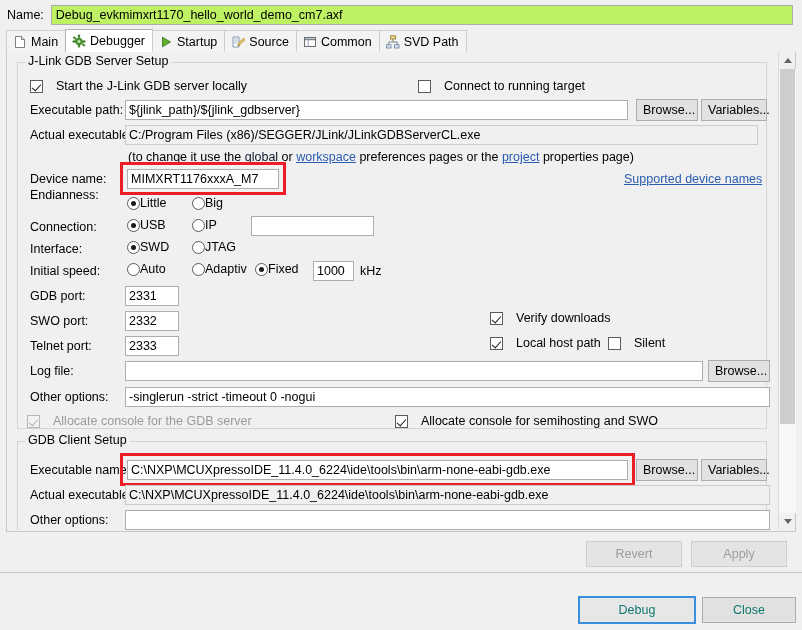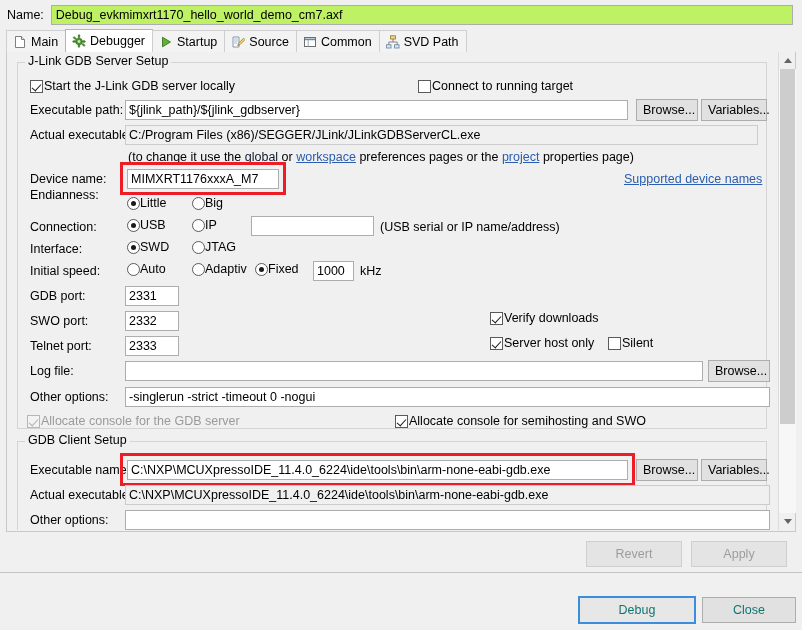--- a/index.html
+++ b/index.html
@@ -83,21 +83,21 @@
     font-family: "Liberation Sans", sans-serif; font-size: 12.5px;
     color: #000; cursor: default; padding: 0 6px;
   }
 
   .link {
     position: absolute; font-size: 12.5px; color: #2a5db0;
     text-decoration: underline; white-space: nowrap; cursor: pointer;
   }
 
   
-  .cb { position: absolute; display: flex; align-items: center; gap: 1px; white-space: nowrap; font-size: 12.5px; }
+  .cb { position: absolute; display: flex; align-items: center; gap: 13px; white-space: nowrap; font-size: 12.5px; }
   .cbbox {
     width: 13px; height: 13px; flex: 0 0 13px;
     border: 1px solid #5a5a5a; background: #fff;
     position: relative;
   }
   .cbbox.checked::after {
     content: ""; position: absolute; left: 3px; top: 1px;
     width: 4px; height: 8px; border: solid #1a1a1a;
     border-width: 0 1.6px 1.6px 0; transform: rotate(42deg);
   }
@@ -286,21 +286,20 @@
       <span class="lbl" style="left:23px; top:168px;">Connection:</span>
       <div class="rd" style="left:120px; top:166px;">
         <span class="rdbox on"></span>
         <span>USB</span>
       </div>
       <div class="rd" style="left:185px; top:166px;">
         <span class="rdbox"></span>
         <span>IP</span>
       </div>
       <input class="txt" style="left: 244px; top: 164px; width: 123px;" type="text" value="">
-      <span class="lbl" style="left:373px; top:168px;">(USB serial or IP name/address)</span>
 
       <span class="lbl" style="left:23px; top:190px;">Interface:</span>
       <div class="rd" style="left:120px; top:188px;">
         <span class="rdbox on"></span>
         <span>SWD</span>
       </div>
       <div class="rd" style="left:185px; top:188px;">
         <span class="rdbox"></span>
         <span>JTAG</span>
       </div>
@@ -329,21 +328,21 @@
 
       <span class="lbl" style="left:23px; top:287px;">Telnet port:</span>
       <input class="txt" style="left: 118px; top: 284px; width: 54px;" type="text" value="2333">
 
       <div class="cb" style="left:483px; top:259px;">
         <span class="cbbox checked"></span>
         <span>Verify downloads</span>
       </div>
       <div class="cb" style="left:483px; top:284px;">
         <span class="cbbox checked"></span>
-        <span>Server host only</span>
+        <span>Local host path</span>
       </div>
       <div class="cb" style="left:601px; top:284px;">
         <span class="cbbox"></span>
         <span>Silent</span>
       </div>
 
       <span class="lbl" style="left:23px; top:312px;">Log file:</span>
       <input class="txt" style="left: 118px; top: 309px; width: 578px;" type="text" value="">
       <button class="btn" style="left:701px; top:308px; width:62px;">Browse...</button>
 

